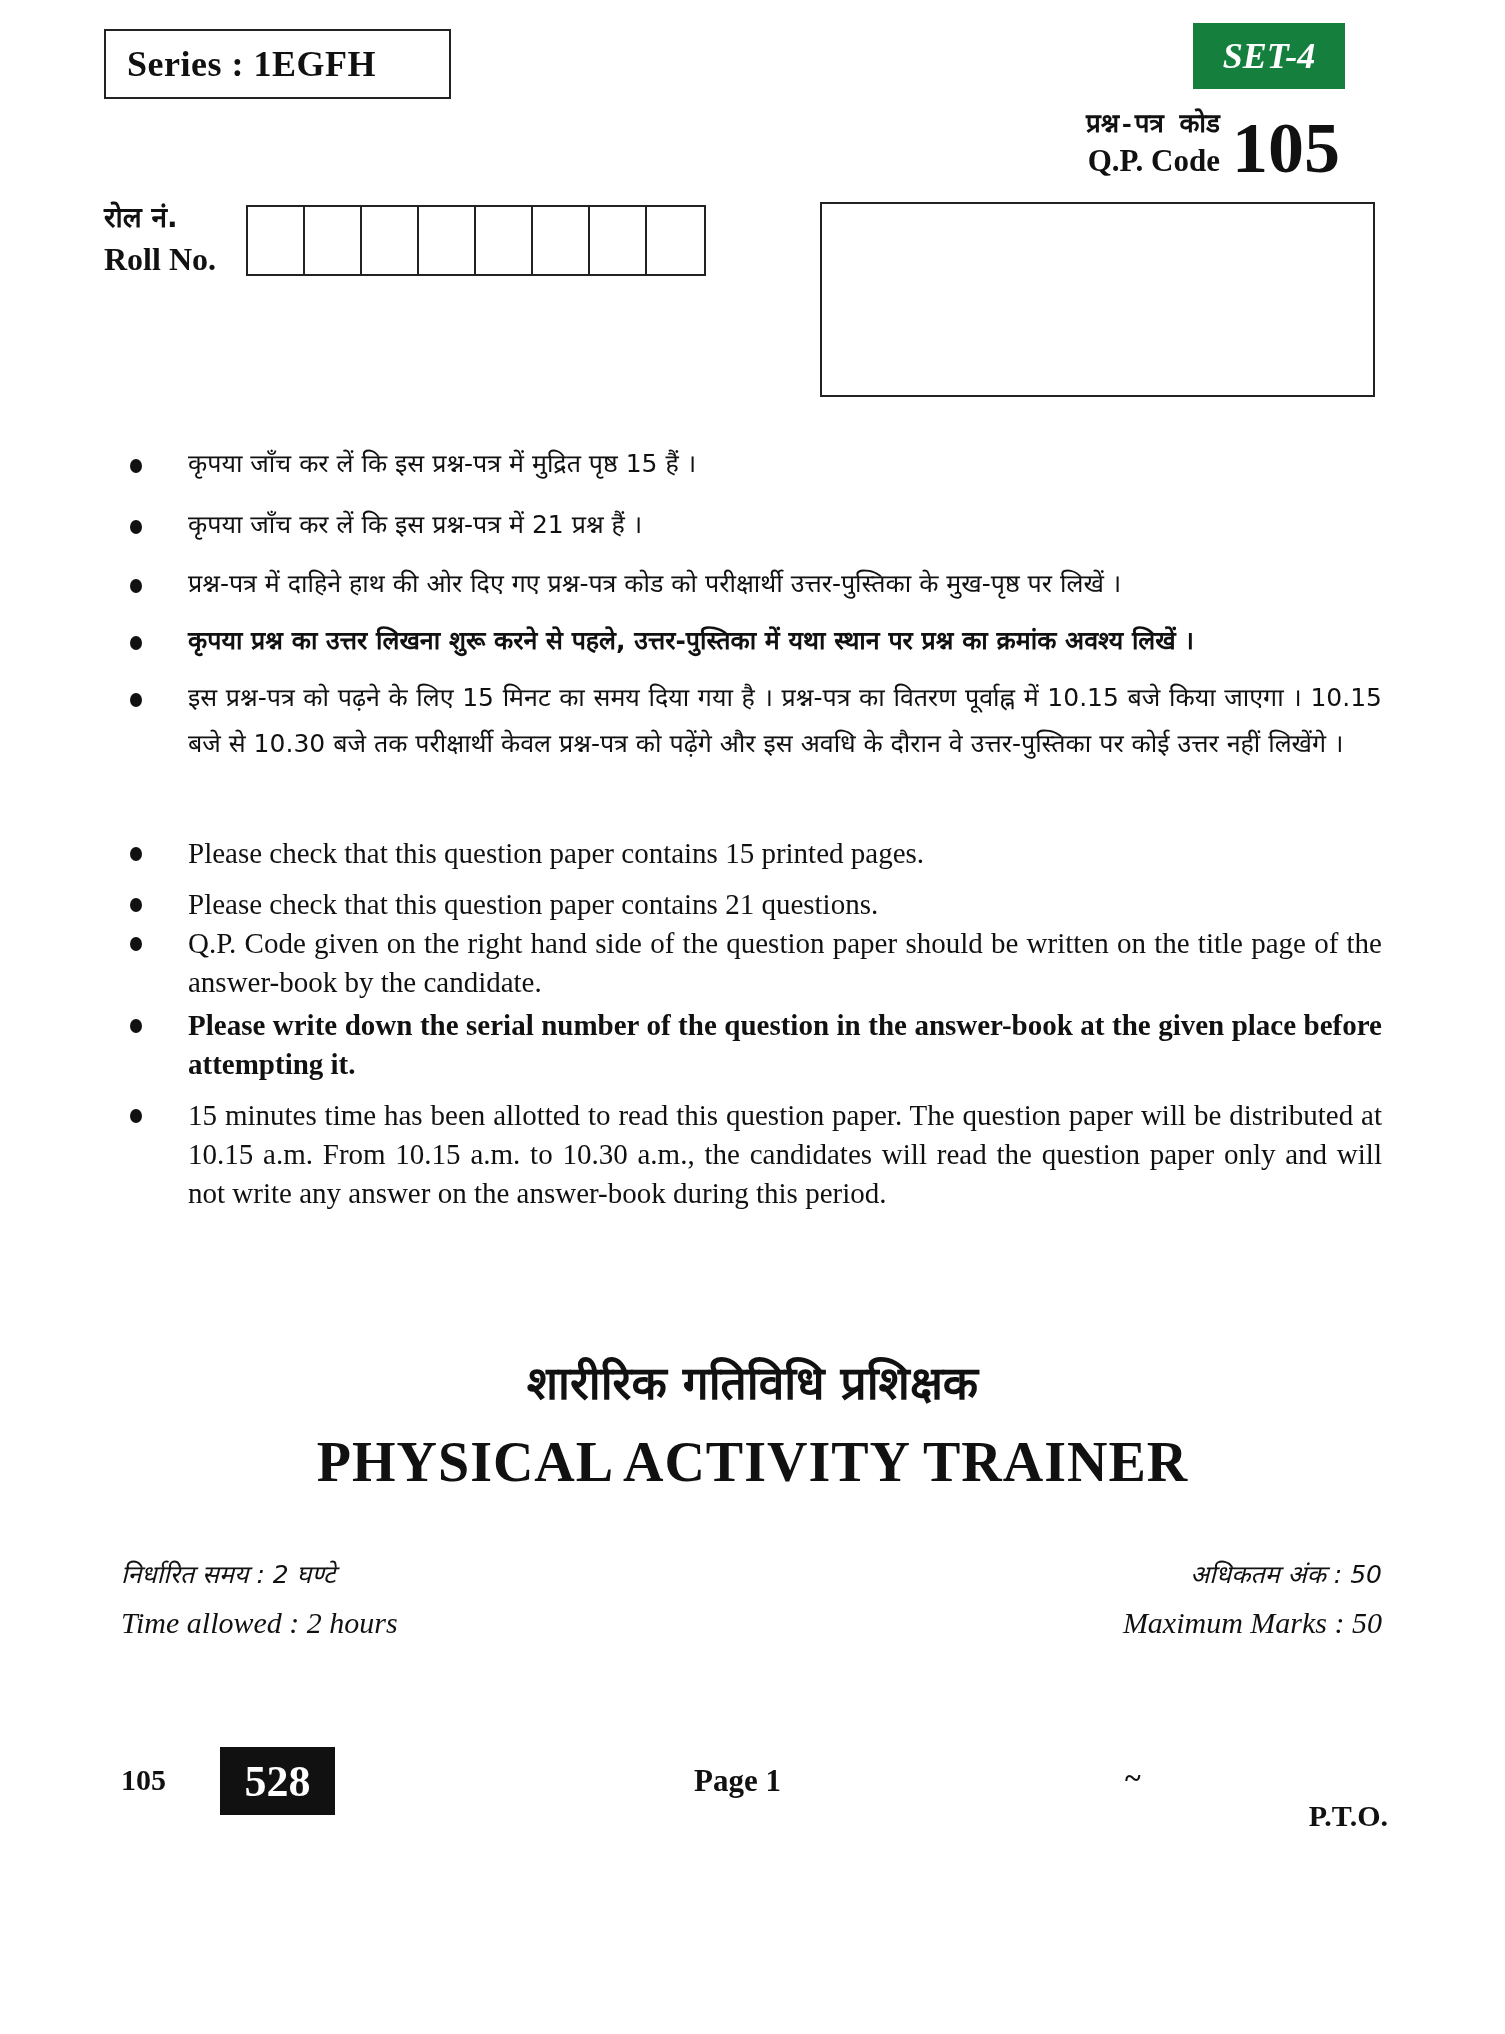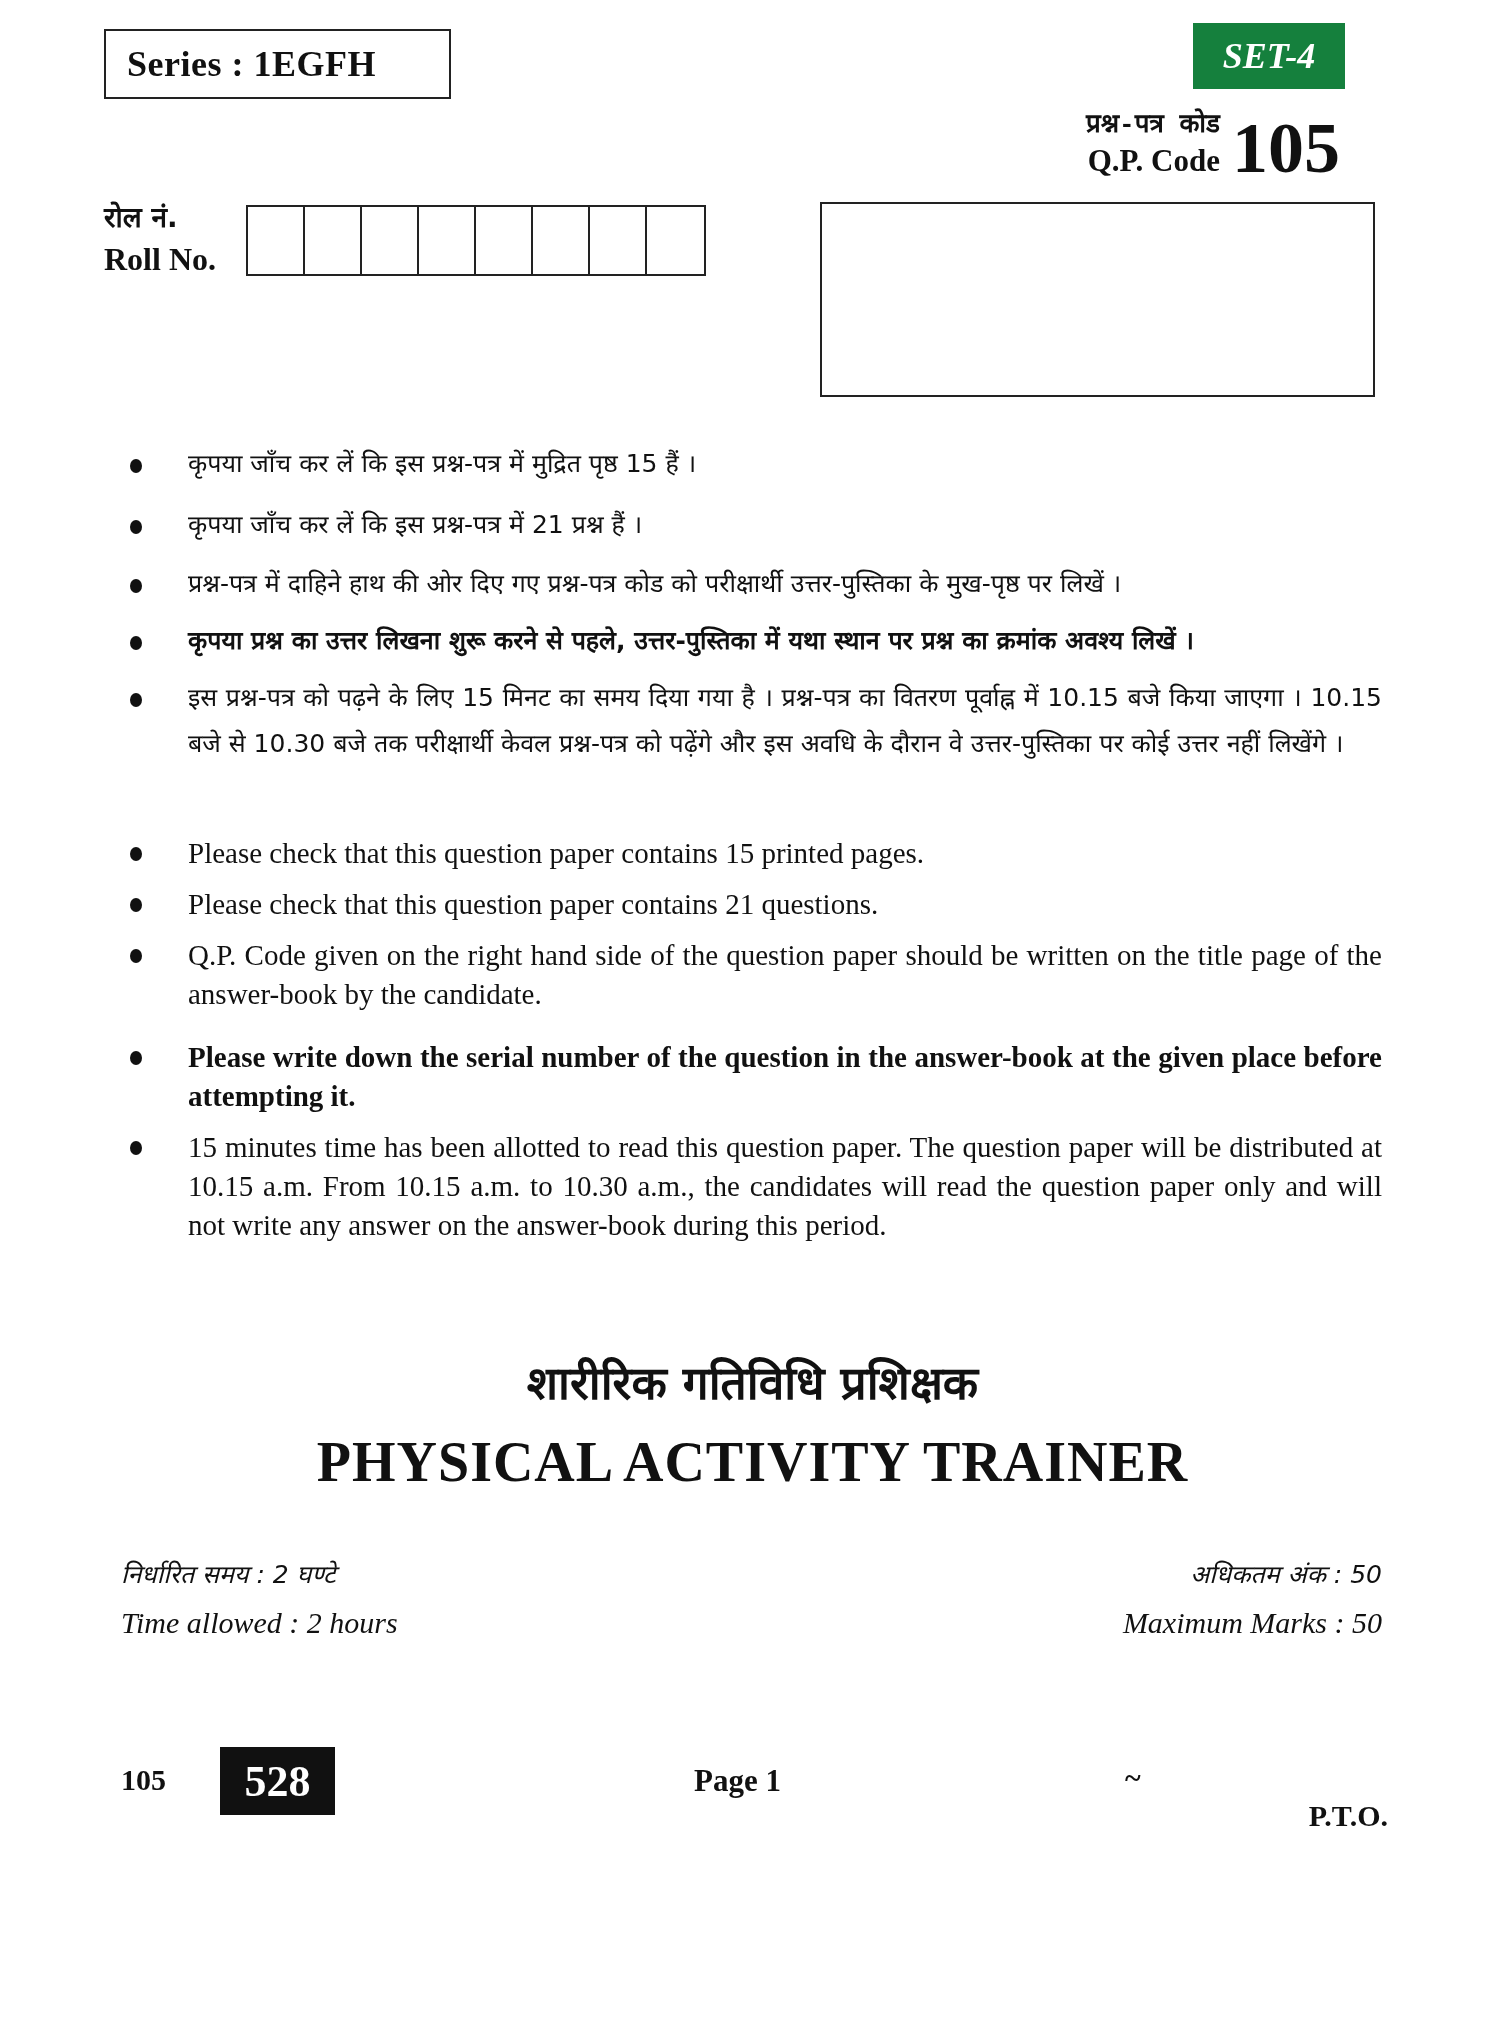--- a/index.html
+++ b/index.html
@@ -94,25 +94,25 @@
     <span class="dot"></span>
     <span class="b-text">इस प्रश्न-पत्र को पढ़ने के लिए 15 मिनट का समय दिया गया है । प्रश्न-पत्र का वितरण पूर्वाह्न में 10.15 बजे किया जाएगा । 10.15 बजे से 10.30 बजे तक परीक्षार्थी केवल प्रश्न-पत्र को पढ़ेंगे और इस अवधि के दौरान वे उत्तर-पुस्तिका पर कोई उत्तर नहीं लिखेंगे ।</span>
   </div>
 </div>
 
 <div class="abs bullets" style="top:834px;">
   <div class="bullet en" style="margin-bottom:12px;">
     <span class="dot"></span>
     <span class="b-text">Please check that this question paper contains 15 printed pages.</span>
   </div>
-  <div class="bullet en" style="margin-bottom:12px;">
+  <div class="bullet en" style="">
     <span class="dot"></span>
     <span class="b-text">Please check that this question paper contains 21 questions.</span>
   </div>
-  <div class="bullet en" style="margin-bottom:24px;">
+  <div class="bullet en" style="margin-bottom:4px;">
     <span class="dot"></span>
     <span class="b-text">Q.P. Code given on the right hand side of the question paper should be written on the title page of the answer-book by the candidate.</span>
   </div>
   <div class="bullet en bold" style="margin-bottom:12px;">
     <span class="dot"></span>
     <span class="b-text">Please write down the serial number of the question in the answer-book at the given place before attempting it.</span>
   </div>
   <div class="bullet en">
     <span class="dot"></span>
     <span class="b-text">15 minutes time has been allotted to read this question paper. The question paper will be distributed at 10.15 a.m. From 10.15 a.m. to 10.30 a.m., the candidates will read the question paper only and will not write any answer on the answer-book during this period.</span>

